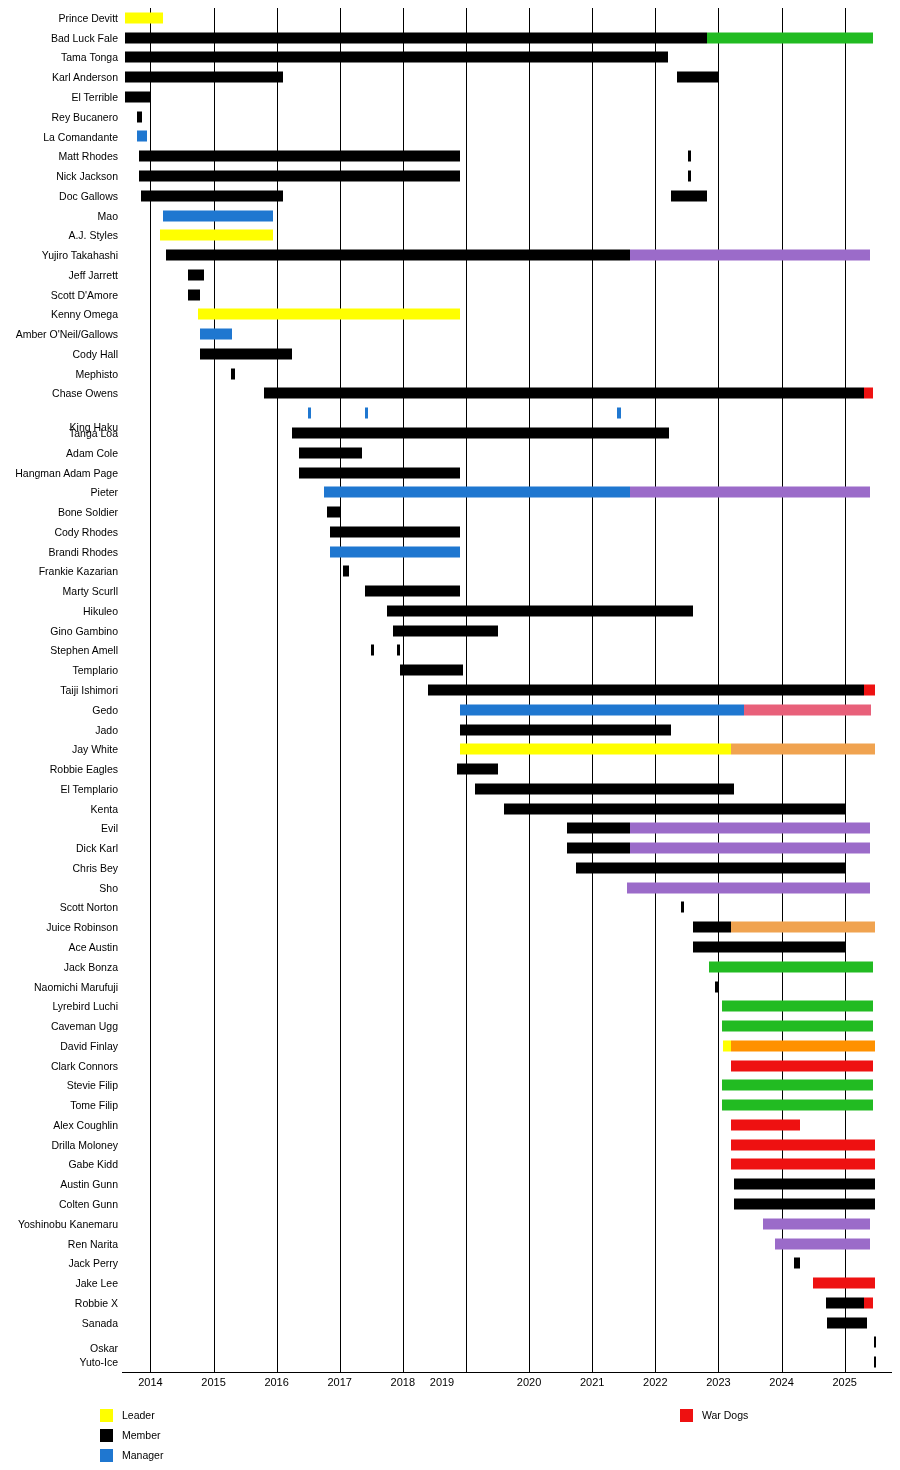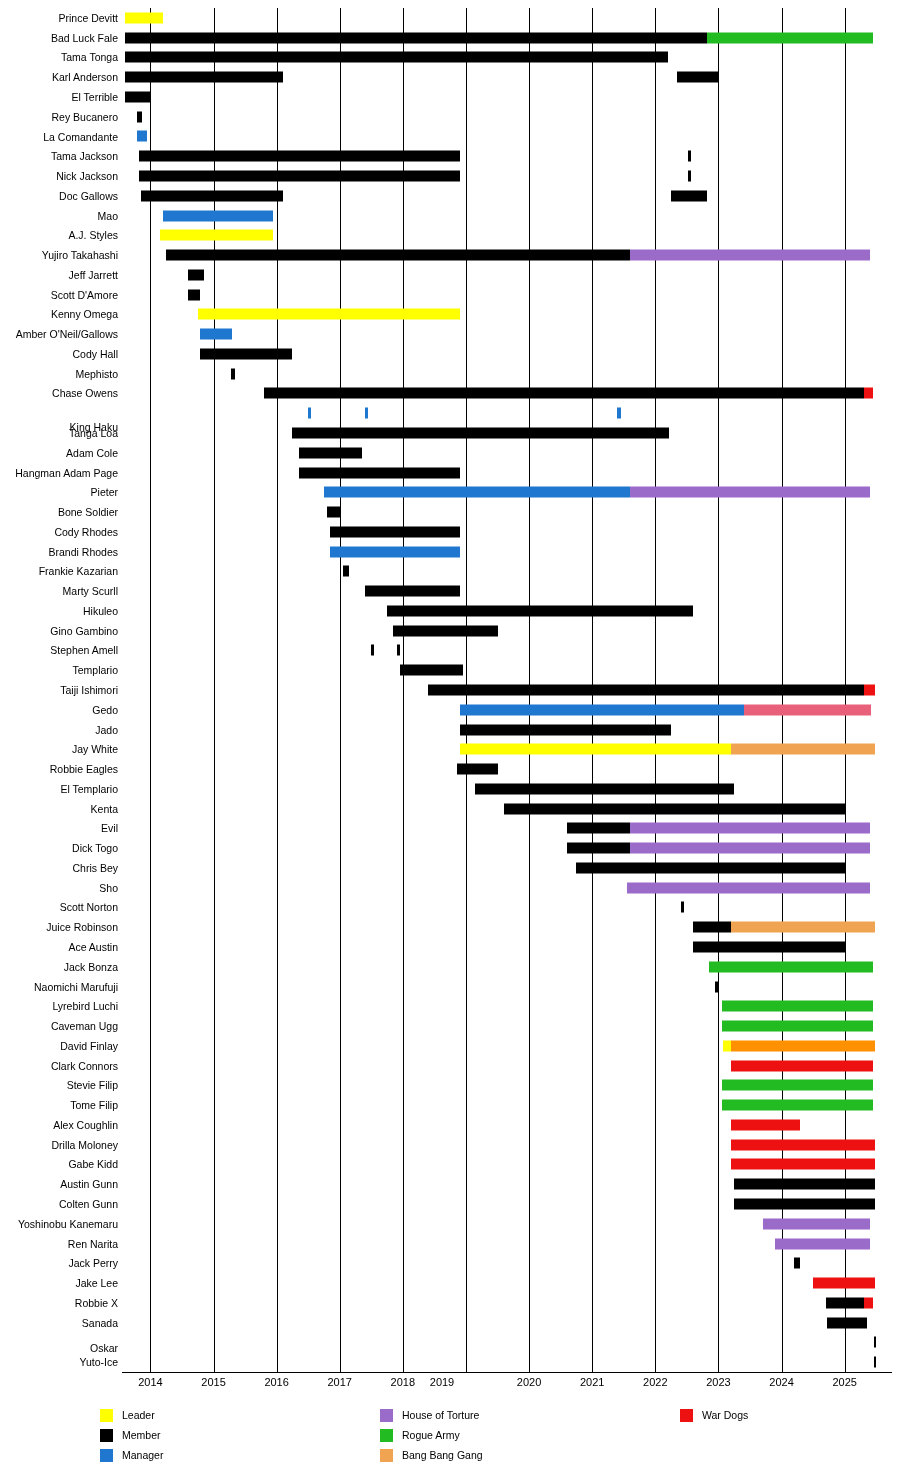--- a/index.html
+++ b/index.html
@@ -114,21 +114,21 @@
 <div id="chart-root">
 
   <div class="label-col" id="label-col">
       <div class="row-label" style="top: 17.8841px;">Prince Devitt</div>
       <div class="row-label" style="top: 37.6522px;">Bad Luck Fale</div>
       <div class="row-label" style="top: 57.4203px;">Tama Tonga</div>
       <div class="row-label" style="top: 77.1884px;">Karl Anderson</div>
       <div class="row-label" style="top: 96.9565px;">El Terrible</div>
       <div class="row-label" style="top: 116.725px;">Rey Bucanero</div>
       <div class="row-label" style="top: 137px;">La Comandante</div>
-      <div class="row-label" style="top: 156.261px;">Tama Jackson</div>
+      <div class="row-label" style="top: 156.261px;">Matt Rhodes</div>
       <div class="row-label" style="top: 176.029px;">Nick Jackson</div>
       <div class="row-label" style="top: 195.797px;">Doc Gallows</div>
       <div class="row-label" style="top: 215.565px;">Mao</div>
       <div class="row-label" style="top: 235.333px;">A.J. Styles</div>
       <div class="row-label" style="top: 255.101px;">Yujiro Takahashi</div>
       <div class="row-label" style="top: 274.87px;">Jeff Jarrett</div>
       <div class="row-label" style="top: 294.638px;">Scott D'Amore</div>
       <div class="row-label" style="top: 314.406px;">Kenny Omega</div>
       <div class="row-label" style="top: 334.174px;">Amber O'Neil/Gallows</div>
       <div class="row-label" style="top: 353.942px;">Cody Hall</div>
@@ -149,21 +149,21 @@
       <div class="row-label" style="top: 650.464px;">Stephen Amell</div>
       <div class="row-label" style="top: 670.232px;">Templario</div>
       <div class="row-label" style="top: 690px;">Taiji Ishimori</div>
       <div class="row-label" style="top: 709.768px;">Gedo</div>
       <div class="row-label" style="top: 729.536px;">Jado</div>
       <div class="row-label" style="top: 749.304px;">Jay White</div>
       <div class="row-label" style="top: 769.072px;">Robbie Eagles</div>
       <div class="row-label" style="top: 788.841px;">El Templario</div>
       <div class="row-label" style="top: 808.609px;">Kenta</div>
       <div class="row-label" style="top: 828.377px;">Evil</div>
-      <div class="row-label" style="top: 848.145px;">Dick Togo</div>
+      <div class="row-label" style="top: 848.145px;">Dick Karl</div>
       <div class="row-label" style="top: 867.913px;">Chris Bey</div>
       <div class="row-label" style="top: 887.681px;">Sho</div>
       <div class="row-label" style="top: 907.449px;">Scott Norton</div>
       <div class="row-label" style="top: 927.217px;">Juice Robinson</div>
       <div class="row-label" style="top: 946.986px;">Ace Austin</div>
       <div class="row-label" style="top: 966.754px;">Jack Bonza</div>
       <div class="row-label" style="top: 986.522px;">Naomichi Marufuji</div>
       <div class="row-label" style="top: 1006.29px;">Lyrebird Luchi</div>
       <div class="row-label" style="top: 1026.06px;">Caveman Ugg</div>
       <div class="row-label" style="top: 1045.83px;">David Finlay</div>
@@ -313,34 +313,20 @@
         </div>
         <div class="legend-item">
           <span class="legend-swatch" style="background: rgb(0, 0, 0);"></span>
           <span class="legend-text">Member</span>
         </div>
         <div class="legend-item">
           <span class="legend-swatch" style="background: rgb(31, 119, 208);"></span>
           <span class="legend-text">Manager</span>
         </div>
       </div>
-    <div class="legend-col c2" id="legend-col-2">
-        <div class="legend-item">
-          <span class="legend-swatch" style="background: rgb(155, 107, 201);"></span>
-          <span class="legend-text">House of Torture</span>
-        </div>
-        <div class="legend-item">
-          <span class="legend-swatch" style="background: rgb(34, 187, 34);"></span>
-          <span class="legend-text">Rogue Army</span>
-        </div>
-        <div class="legend-item">
-          <span class="legend-swatch" style="background: rgb(240, 163, 80);"></span>
-          <span class="legend-text">Bang Bang Gang</span>
-        </div>
-      </div>
     <div class="legend-col c3" id="legend-col-3">
         <div class="legend-item">
           <span class="legend-swatch" style="background: rgb(238, 17, 17);"></span>
           <span class="legend-text">War Dogs</span>
         </div>
       </div>
   </div>
 
 </div>
 

